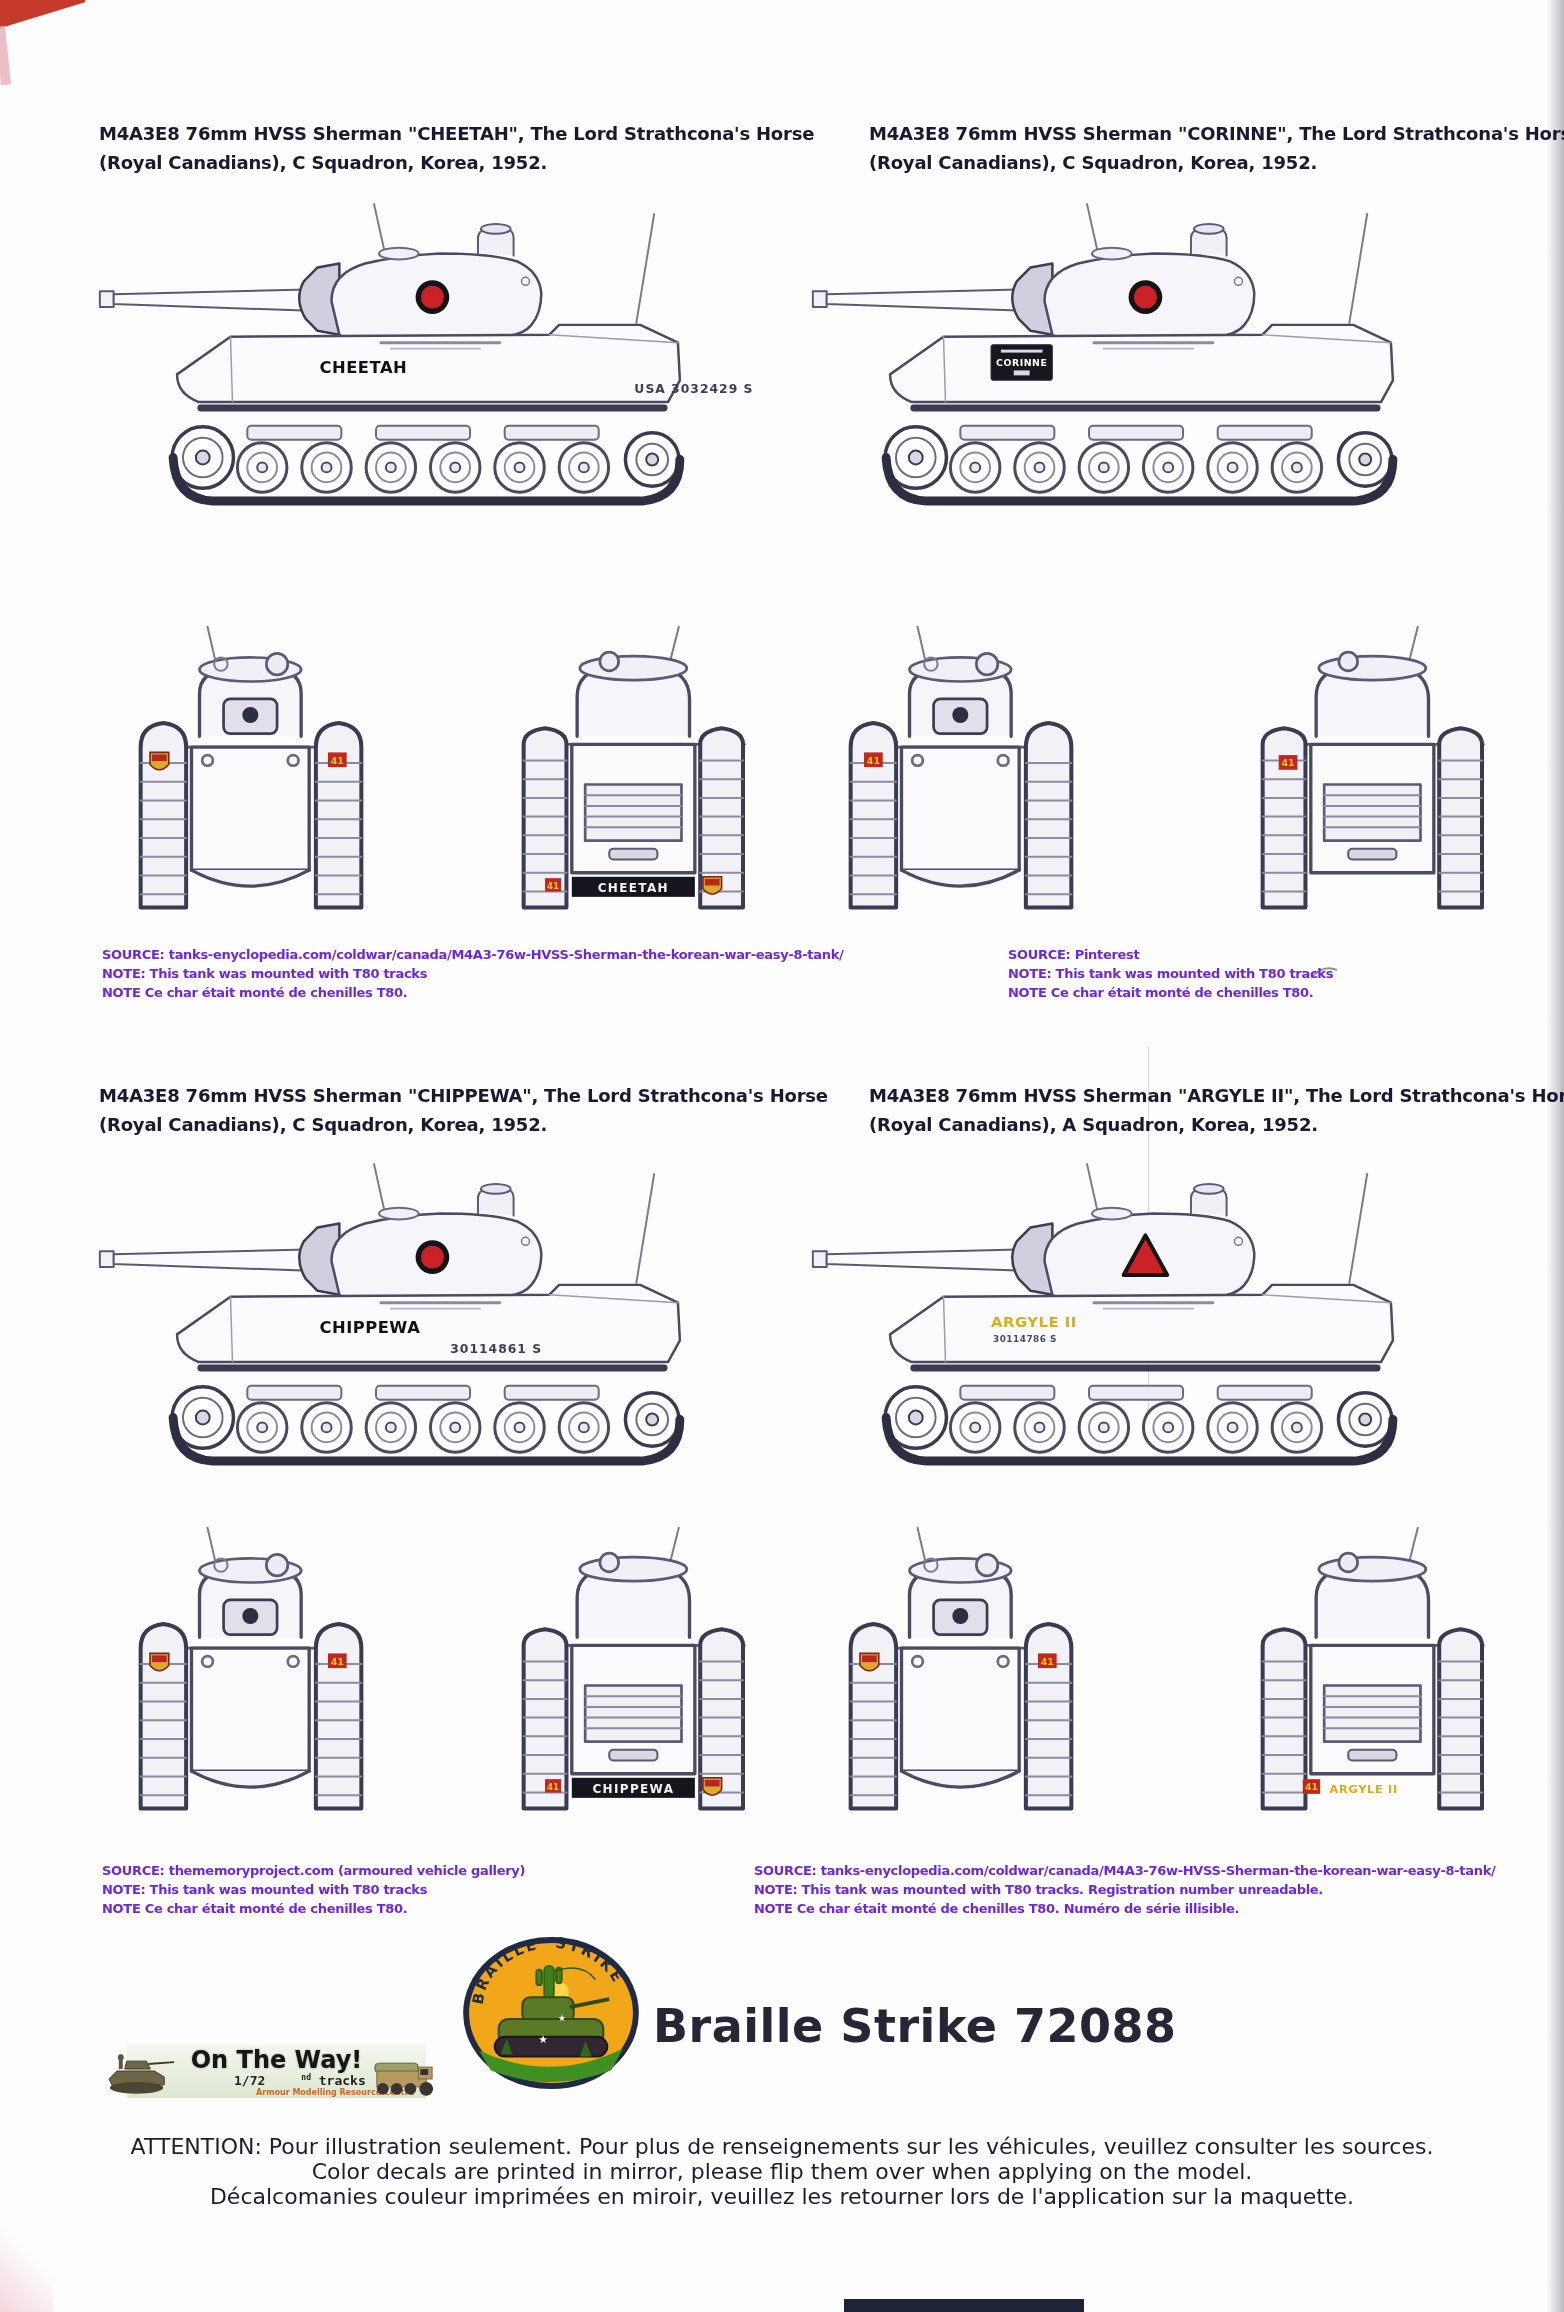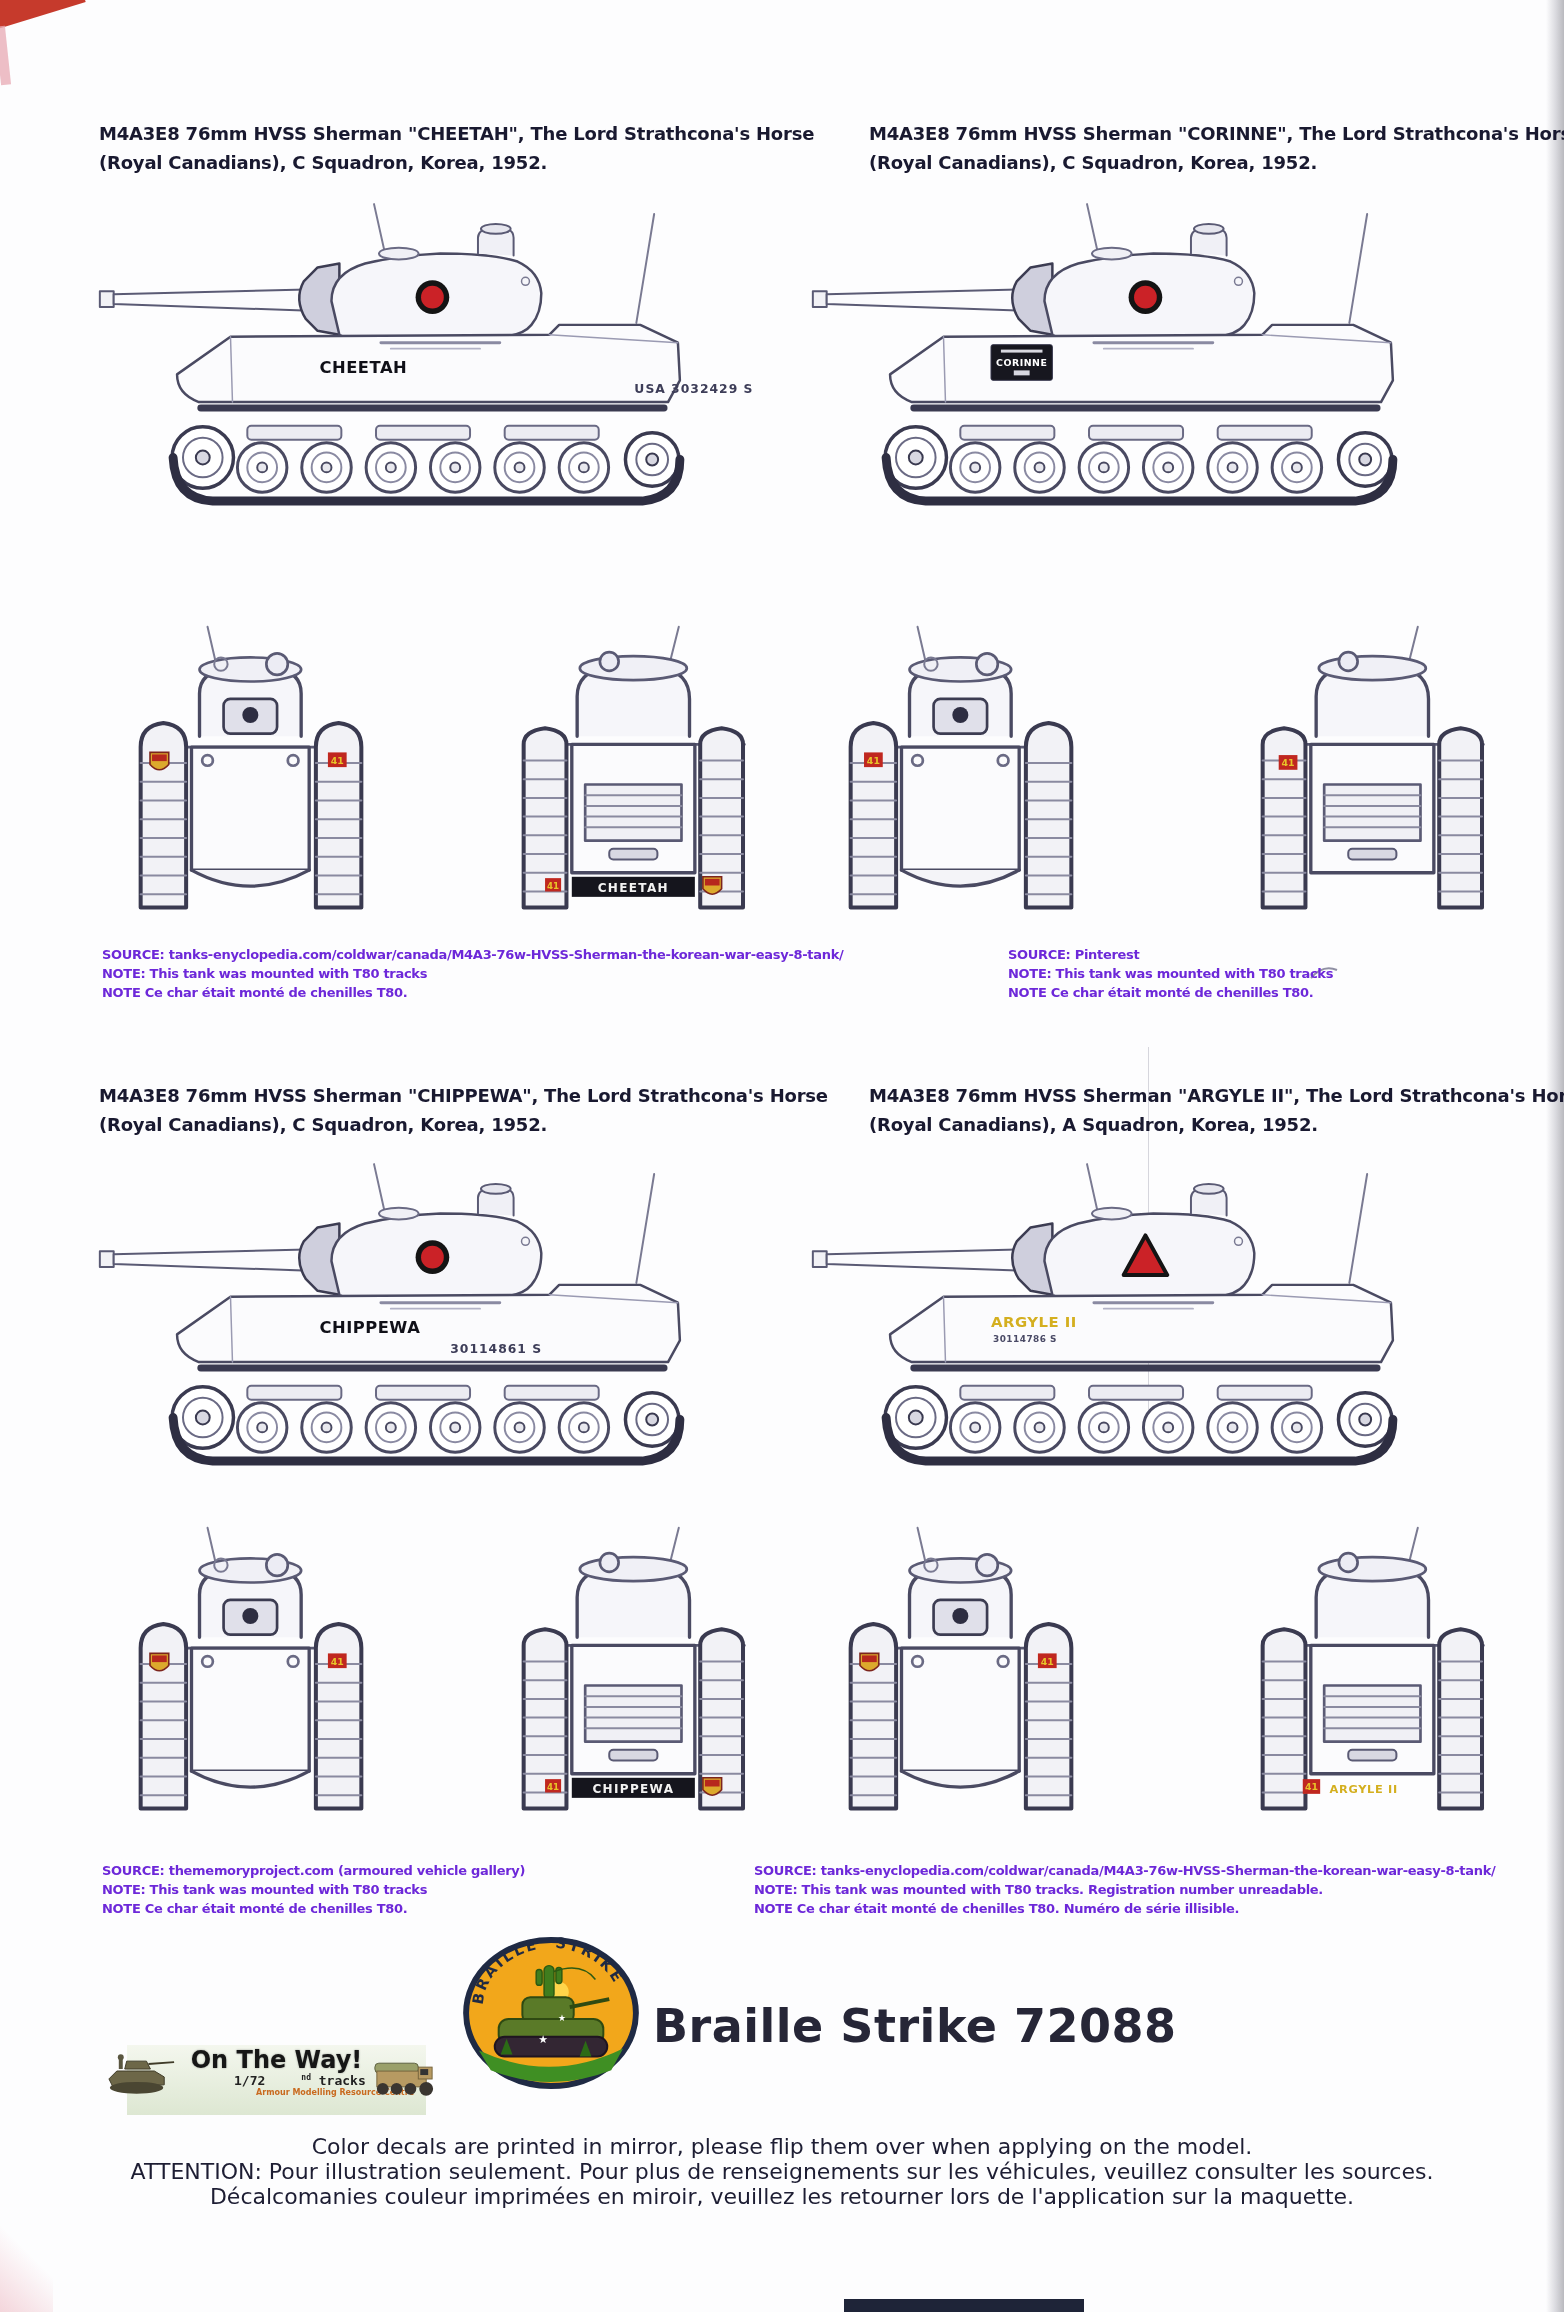--- a/index.html
+++ b/index.html
@@ -25,21 +25,21 @@
   
   .side-svg{position:absolute;width:683px;height:327px;}
   .sv{position:absolute;width:248px;height:317px;}
   .pos-e0-side{left:84px;top:198px;}   .pos-e1-side{left:797px;top:198px;}
   .pos-e2-side{left:84px;top:1158px;}  .pos-e3-side{left:797px;top:1158px;}
   .pos-e0a{left:127px;top:624px;}  .pos-e0b{left:510px;top:624px;}
   .pos-e1a{left:837px;top:624px;}  .pos-e1b{left:1249px;top:624px;}
   .pos-e2a{left:127px;top:1525px;} .pos-e2b{left:510px;top:1525px;}
   .pos-e3a{left:837px;top:1525px;} .pos-e3b{left:1249px;top:1525px;}
   
-  .otw{position:absolute;left:127px;top:2045px;width:299px;height:70px;
+  .otw{position:absolute;left:127px;top:2045px;width:299px;height:53px;
        background:linear-gradient(180deg,#f4f7ee,#dde7d2);}
   .otw-title{position:absolute;left:0;right:0;top:1px;text-align:center;font-size:24px;font-weight:bold;
              color:#161616;text-shadow:0 0 2px rgba(40,40,40,.45);}
   .otw-scale{position:absolute;left:107px;top:28px;font-family:"DejaVu Sans Mono",monospace;
              font-size:13px;font-weight:bold;color:#222;}
   .otw-scale sup{font-size:8px;margin-left:36px;}
   .otw-sub{position:absolute;left:129px;top:43px;font-size:8px;font-weight:bold;color:#c96a1f;white-space:nowrap;}
   .otw-tank{position:absolute;left:-24px;top:4px;}
   .otw-half{position:absolute;right:-14px;top:10px;}
   .logo{position:absolute;left:461px;top:1936px;}
@@ -332,19 +332,19 @@
     </g>
     <path d="M18,116 Q91,150 164,114 L152,136 Q91,160 30,136 Z" fill="#3f8f23"></path>
     <path d="M40,120 L46,104 L52,120 M120,122 L126,106 L132,122" fill="#2c6b16"></path>
   </svg>
 
   <div class="bs-title">
     <div>Braille Strike 72088</div>
   </div>
 
   <div class="warnings">
+    <div>ATTENTION: Pour illustration seulement. Pour plus de renseignements sur les véhicules, veuillez consulter les sources.</div>
     <div>Color decals are printed in mirror, please flip them over when applying on the model.</div>
-    <div>ATTENTION: Pour illustration seulement. Pour plus de renseignements sur les véhicules, veuillez consulter les sources.</div>
     <div>Décalcomanies couleur imprimées en miroir, veuillez les retourner lors de l'application sur la maquette.</div>
   </div>
 
 </div>
 
 
 </body></html>

